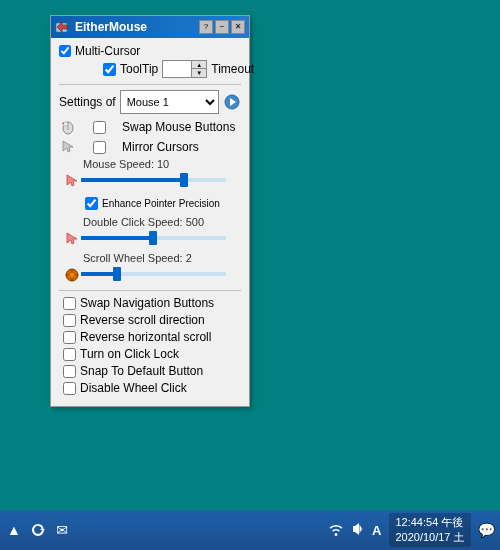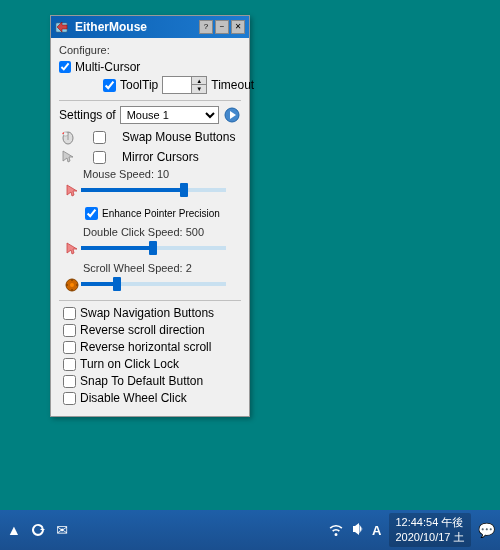--- a/index.html
+++ b/index.html
@@ -150,21 +150,21 @@
 
     .settings-row {
       display: flex;
       align-items: center;
       gap: 4px;
       margin-bottom: 4px;
     }
 
     .settings-dropdown {
       flex: 1;
-      height: 18px;
+      height: 24px;
       font-size: 11px;
       border: 1px solid #888;
       background: white;
       padding: 0 2px;
     }
 
     .nav-icon {
       width: 18px;
       height: 18px;
       display: flex;
@@ -313,21 +313,20 @@
     </div>
     <div class="title-bar-buttons">
       <div class="title-btn">?</div>
       <div class="title-btn">−</div>
       <div class="title-btn">✕</div>
     </div>
   </div>
 
   <div class="window-body">
 
-    <div class="section-label">Configure:</div>
 
     <div class="checkbox-row">
       <input type="checkbox" checked="" style="">
       <span>Multi-Cursor</span>
     </div>
 
     <div class="tooltip-row">
       <input type="checkbox" checked="" style="">
       <span>ToolTip</span>
       <div class="spinner-box">

